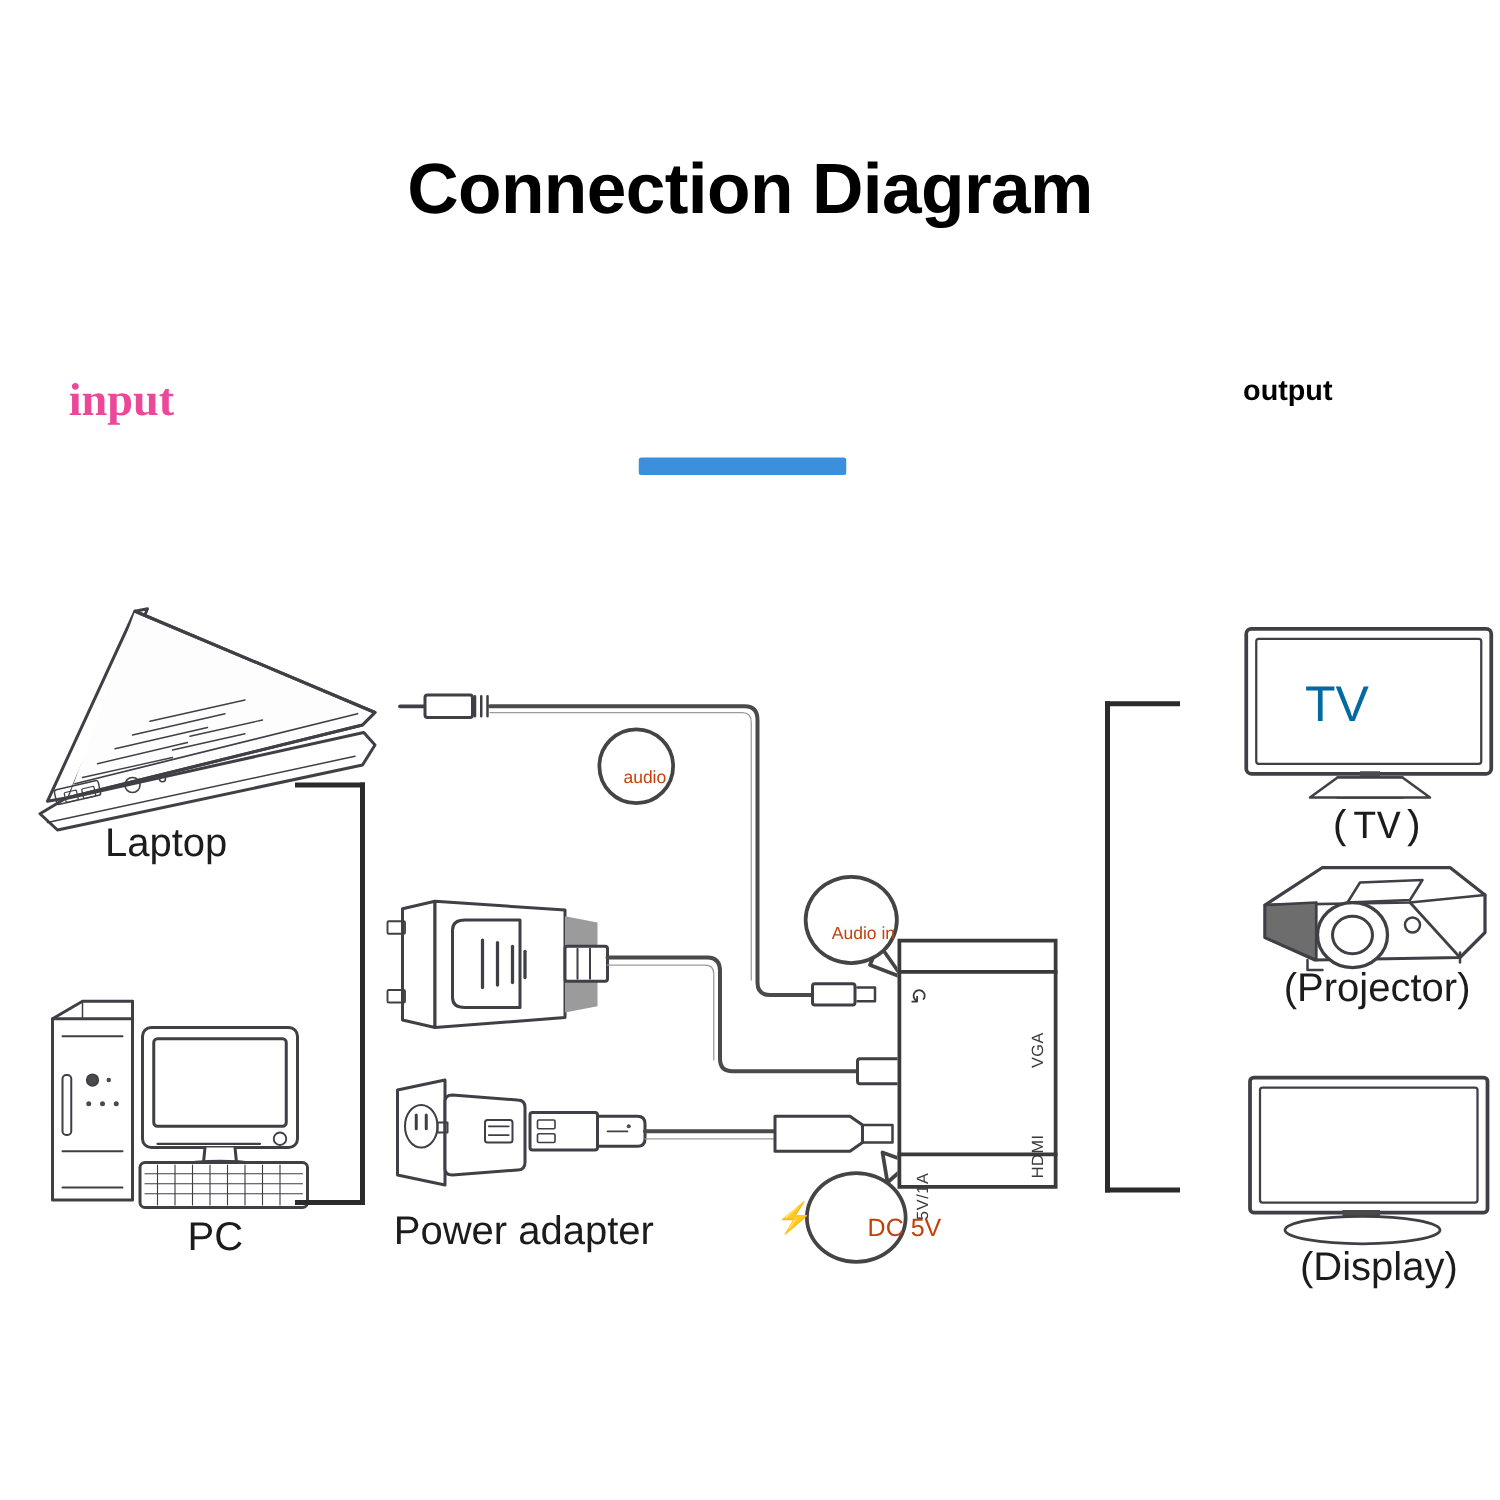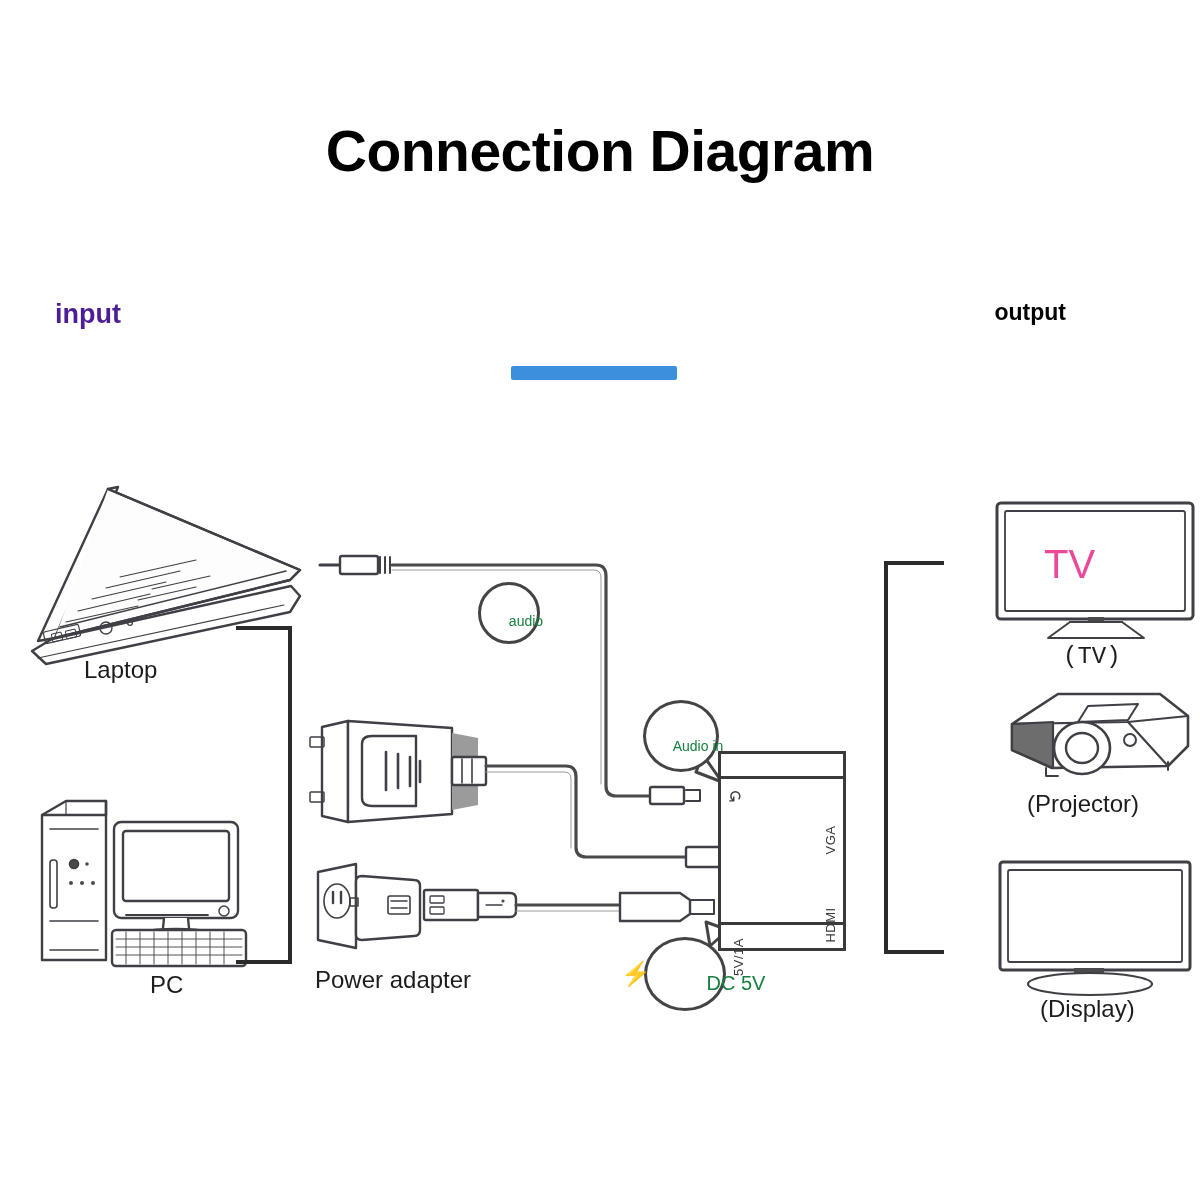--- a/index.html
+++ b/index.html
@@ -40,58 +40,59 @@
     width: 1200px;
     text-align: center;
     font-size: 29px;
     font-weight: normal;
     color: #111;
     white-space: nowrap;
   }
   #input-label {
     position: absolute;
     left: 55px; top: 299px;
-    font-size: 27px;
+    font-size: 37px;
     font-weight: bold;
-    color: #4c1d95;
+    color: #ec4899;
+    font-family: Liberation Serif, serif;
   }
   #output-label {
     position: absolute;
     right: 48px; top: 299px;
     font-size: 23px;
     font-weight: bold;
     color: #000;
   }
   #accent-bar {
     position: absolute;
     left: 511px; top: 366px;
     width: 166px;
     height: 14px;
     border-radius: 2px;
   }
 
   
   .cap {
     position: absolute;
-    font-size: 24px;
+    font-size: 32px;
     color: #1c1c1c;
     white-space: nowrap;
   }
   #cap-laptop   { left: 84px;  top: 656px; }
   #cap-pc       { left: 130px; top: 971px; margin-left: 20px; }
   #cap-power    { left: 315px; top: 966px; }
   #cap-tv       { left: 1063px; top: 643px; font-family: Liberation Mono, monospace; }
-  #cap-proj     { left: 1027px; top: 790px; }
+  #cap-proj     { left: 1027px; top: 772px; }
   #cap-display  { left: 1040px; top: 995px; }
 
   #tv-screen-text {
     position: absolute;
     left: 1044px; top: 542px;
     font-size: 40px;
-    color: #ec4899;
+    color: #0369a1;
   }
 
   
   .bracket {
     position: absolute;
   }
   #bracket-input {
     left: 236px; top: 626px;
     width: 52px; height: 330px;
     border-top: 4px solid #2b2b2b;
@@ -161,24 +162,23 @@
     width: 76px; height: 72px;
     border-radius: 50% 50% 50% 50%;
   }
   #callout-dc5v {
     left: 644px; top: 937px;
     width: 82px; height: 74px;
   }
   .callout-text {
     position: absolute;
     font-size: 15px;
-    color: #15803d;
+    color: #c2410c;
     white-space: nowrap;
-    text-align: center;
-    margin-left: 16px;
+    text-align: right;
   }
   #txt-audio { left: 487px; top: 613px; width: 46px; font-size: 14px; }
   #txt-audio-in { left: 648px; top: 738px; width: 68px; font-size: 14px; }
   #txt-dc5v { left: 687px; top: 972px; width: 66px; font-size: 20px; }
 
   #bolt-glyph {
     position: absolute;
     left: 621px; top: 960px;
     font-size: 24px;
     color: #2b2b2b;

